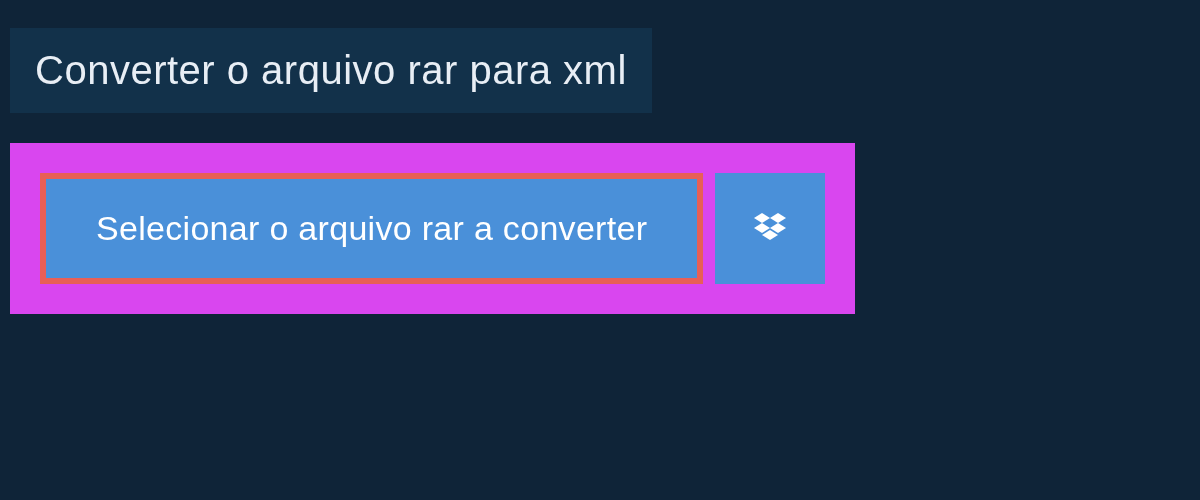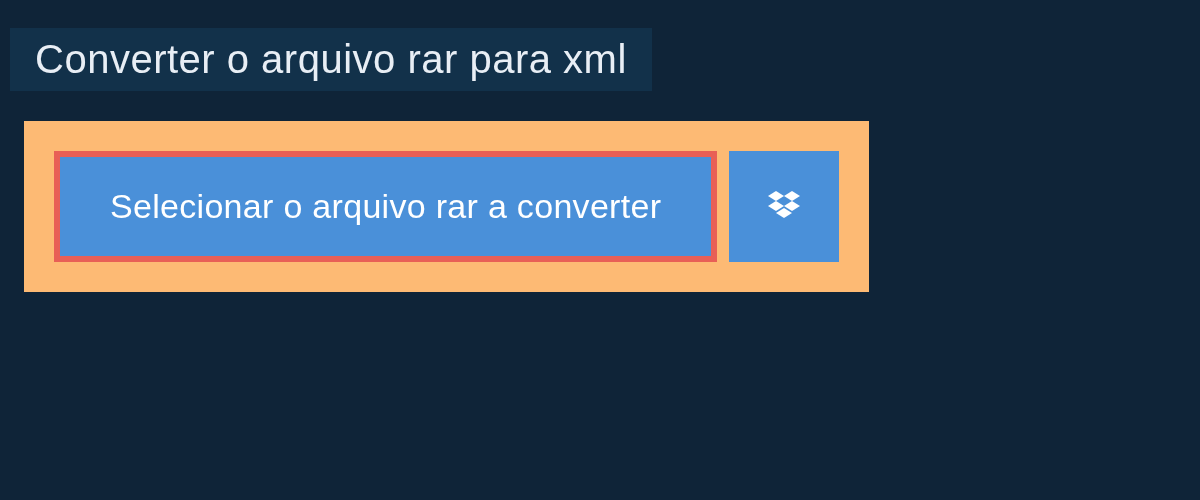--- a/index.html
+++ b/index.html
@@ -9,35 +9,35 @@
     }
     body {
       width: 1200px;
       height: 500px;
       background-color: #0f2438;
       font-family: 'Segoe UI', Arial, sans-serif;
       font-weight: 300;
     }
     .title-bar {
       background-color: #12314a;
-      padding: 9px 25px;
+      padding: 20px 25px;
       display: inline-block;
       margin-top: 28px;
       margin-left: 10px;
     }
     .title-text {
       color: #e8eef5;
       font-size: 40px;
       font-weight: 300;
       letter-spacing: 0.5px;
     }
     .upload-panel {
-      background-color: #fdba74;
+      background-color: #d946ef;
       margin-top: 30px;
-      margin-left: 24px;
+      margin-left: 10px;
       padding: 30px;
       display: inline-block;
     }
     .button-row {
       display: flex;
       gap: 12px;
       align-items: stretch;
     }
     .select-file-button {
       background-color: #4a90d9;

